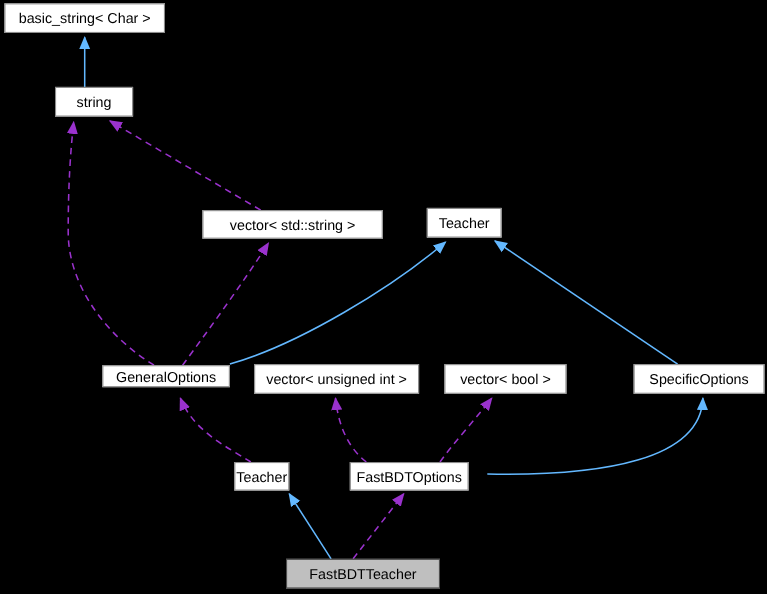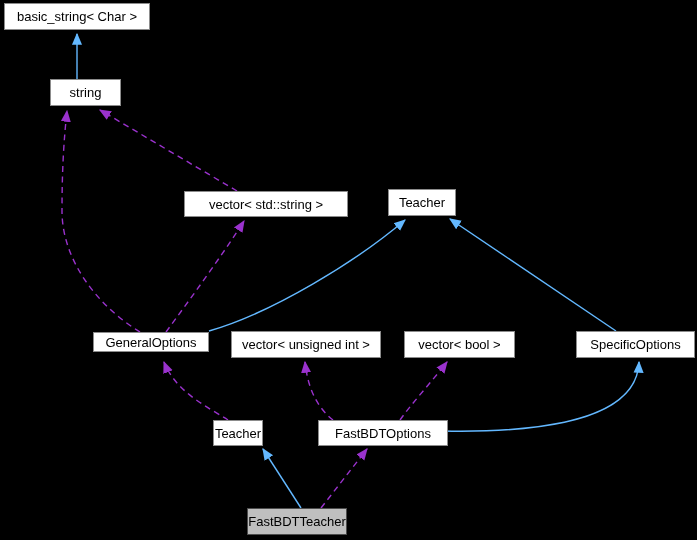--- a/index.html
+++ b/index.html
@@ -88,17 +88,17 @@
   <div class="node" style="left:93px;  top:332px; width:116px; height:20px;">GeneralOptions</div>
 
   <div class="node" style="left:231px; top:331px; width:150px; height:27px;">vector&lt; unsigned int &gt;</div>
 
   <div class="node" style="left:576px; top:331px; width:119px; height:27px;">SpecificOptions</div>
 
   <div class="node" style="left:404px; top:331px; width:111px; height:27px;">vector&lt; bool &gt;</div>
 
   <div class="node" style="left:213px; top:420px; width:50px;  height:26px;">Teacher</div>
 
-  <div class="node" style="left:318px; top:420px; width:130px; height:26px;text-align:center;">FastBDTOptions</div>
+  <div class="node" style="left:318px; top:420px; width:108px; height:26px;text-align:center;">FastBDTOptions</div>
 
-  <div class="node current" style="left:247px; top:508px; width:100px; height:27px;">FastBDTTeacher</div>
+  <div class="node current" style="left:260px; top:508px; width:140px; height:27px;">FastBDTTeacher</div>
 
 </div>
 
 </body></html>

